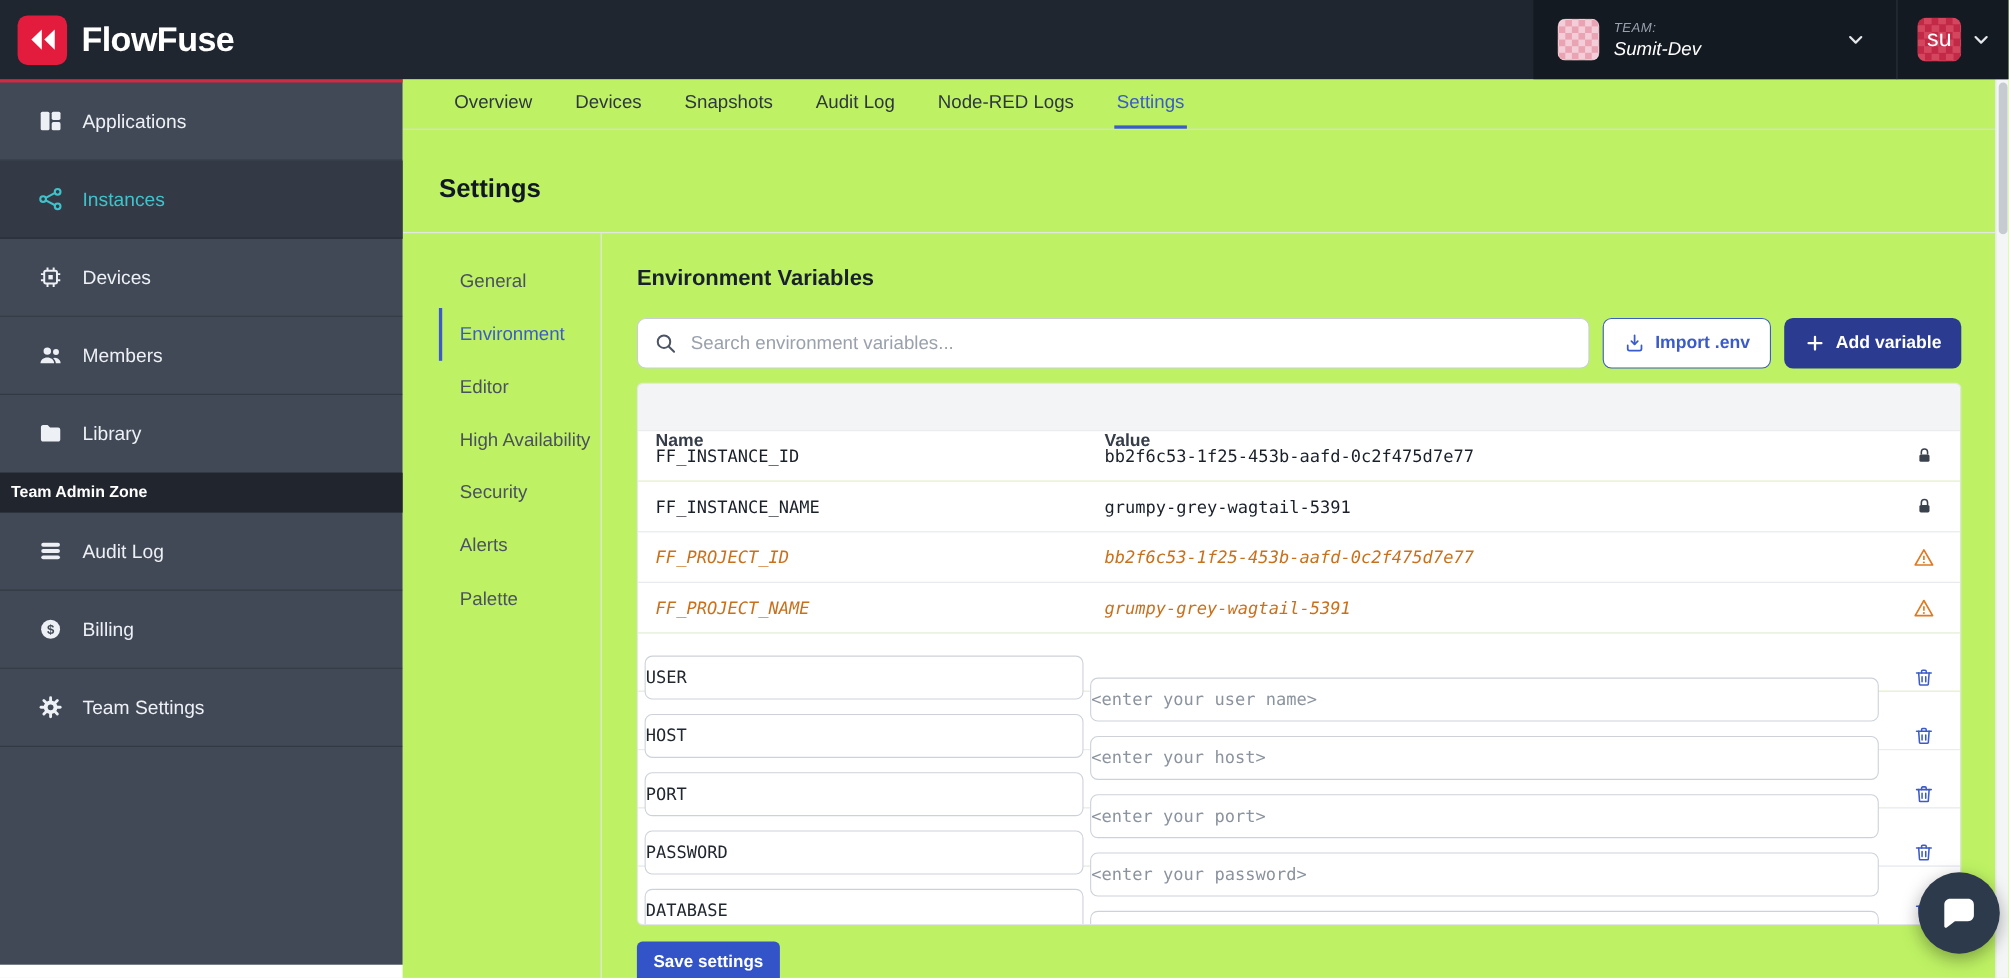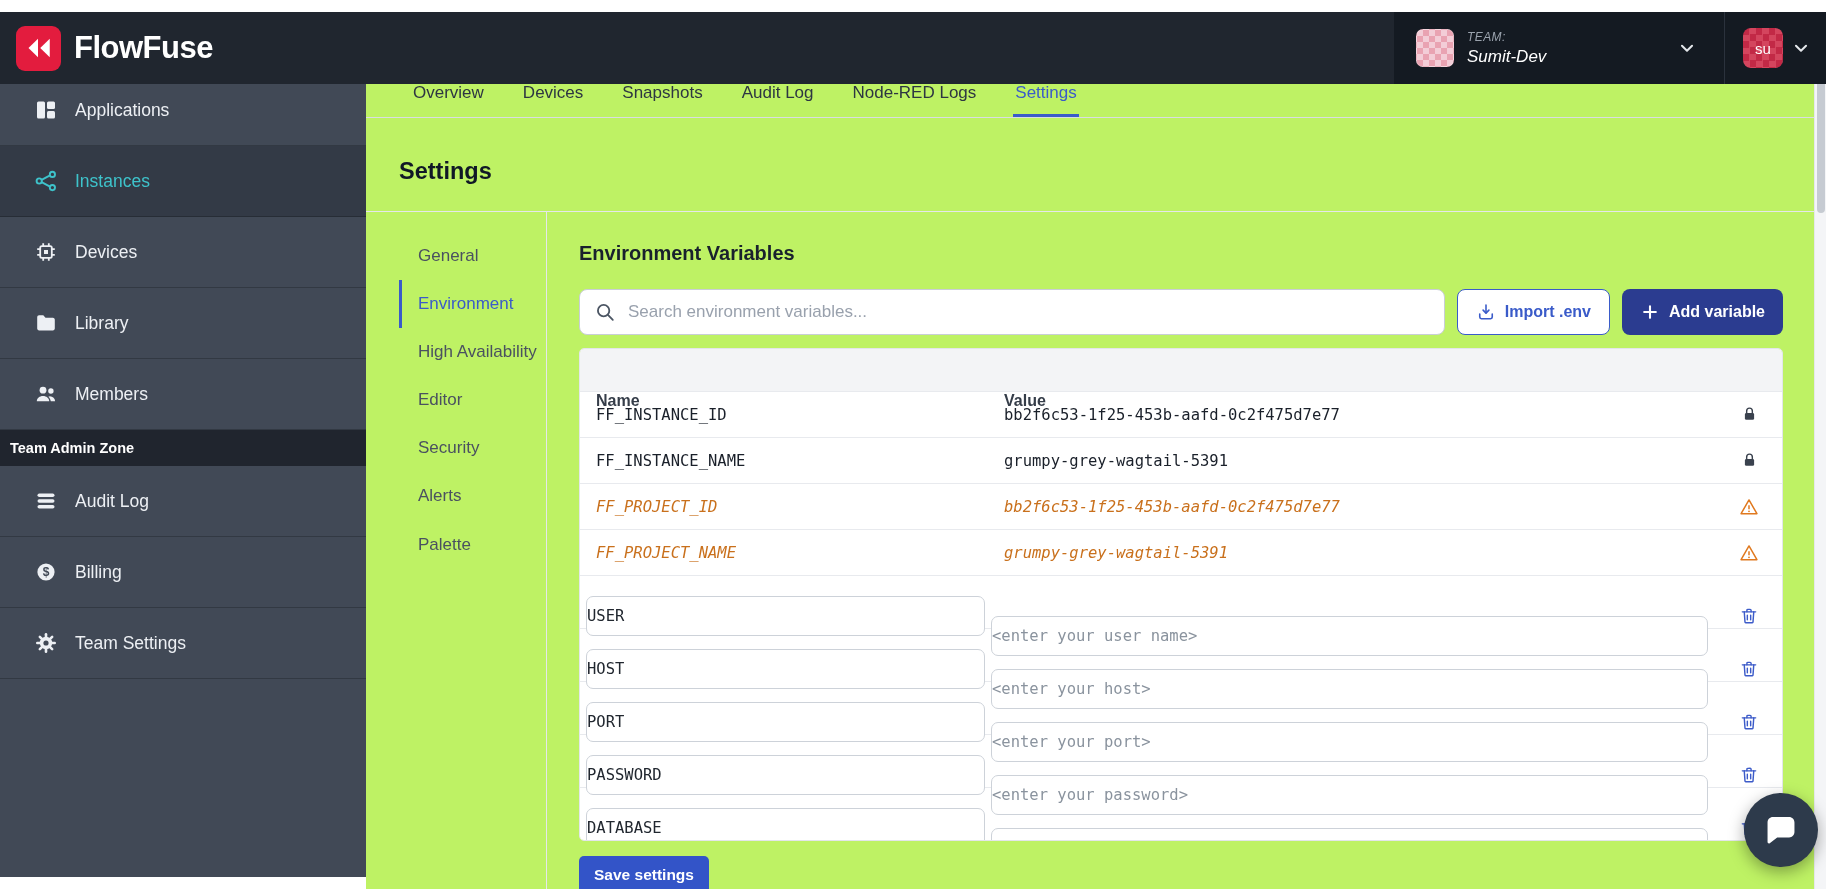--- a/index.html
+++ b/index.html
@@ -4,41 +4,41 @@
 <title>FlowFuse</title>
 <style>
   * { box-sizing: border-box; }
   html, body { margin:0; padding:0; }
   body {
     width:1826px; height:889px; overflow:hidden; position:relative;
     font-family:"Liberation Sans", sans-serif; background:#fff;
   }
 
   
-  .header { position:absolute; top:12px; left:0; right:0; height:72px;
+  .header { position:absolute; top:0; left:0; right:0; height:72px;
     background:#20262F; display:flex; align-items:center; justify-content:space-between; z-index:30; }
   .brand { display:flex; align-items:center; gap:13px; padding-left:16px; cursor:pointer; }
   .logo-badge { width:45px; height:45px; border-radius:9px; background:#E31C3E;
     display:flex; align-items:center; justify-content:center; }
   .logo-badge svg { width:30px; height:30px; }
   .brand-text { color:#fff; font-size:31px; font-weight:700; letter-spacing:-0.5px; }
 
   .header-right { display:flex; align-items:stretch; height:100%; background:#141A22; }
   .team-select { display:flex; align-items:center; gap:13px; padding:0 26px 0 22px; cursor:pointer; min-width:330px; }
   .team-avatar { width:38px; height:38px; border-radius:7px; flex:none;
     background:conic-gradient(#E9A3B2 25%, #F3CDD7 0 50%, #E9A3B2 0 75%, #F3CDD7 0) 0 0 / 12px 12px;
     border:1px solid rgba(255,255,255,.18); }
   .team-text { display:flex; flex-direction:column; gap:3px; flex:1;font-style:italic; }
   .team-label { font-size:12px; color:#9AA2AD; letter-spacing:.4px; }
   .team-name { font-size:17px; color:#fff; }
   .chev { width:22px; height:22px; color:#E4E7EB; flex:none; }
   .v-sep { width:1px; background:#2B323D; }
   .user-menu { display:flex; align-items:center; gap:7px; padding:0 14px 0 18px; cursor:pointer; }
   .user-avatar { width:40px; height:40px; border-radius:8px; display:flex; align-items:center; justify-content:center;
-    color:#fff; font-size:15px; font-weight:500;
+    color:#fff; font-size:21px; font-weight:500;
     background:conic-gradient(#D4455E 25%, #C22946 0 50%, #D4455E 0 75%, #C22946 0) 0 0 / 13px 13px; }
 
   
   .sidebar { position:absolute; top:72px; left:0; bottom:12px; width:366px; background:#414956;
     border-top:3px solid #D22B40; z-index:20; }
   .side-item { height:71px; display:flex; align-items:center; gap:17px; padding-left:34px;
     color:#EDF0F4; font-size:17.5px; font-weight:500; border-bottom:1px solid rgba(0,0,0,.22); cursor:pointer; }
   .side-item .sicon { display:flex; }
   .side-item svg { width:24px; height:24px; flex:none; }
   .side-item.active { background:#333A46; color:#3EC3CB; }
@@ -176,35 +176,35 @@
           <rect x="6.2" y="6.2" width="11.6" height="11.6" rx="1.6"></rect>
           <rect x="10" y="10" width="4" height="4" fill="currentColor" stroke="none"></rect>
           <path d="M9.2 6V3.2M14.8 6V3.2M9.2 20.8V18M14.8 20.8V18M6 9.2H3.2M6 14.8H3.2M20.8 9.2H18M20.8 14.8H18"></path>
         </svg>
     </span>
     <span>Devices</span>
   </div>
   <div class="side-item">
     <span class="sicon">
       <svg viewBox="0 0 24 24" fill="currentColor">
-          <path d="M3.2 6.2c0-1 .8-1.9 1.9-1.9h4.2l2.2 2.4h7.4c1 0 1.9.8 1.9 1.9v8.9c0 1-.8 1.9-1.9 1.9H5.1c-1 0-1.9-.8-1.9-1.9z"></path>
-        </svg>
-    </span>
-    <span>Library</span>
-  </div>
-  <div class="side-item">
-    <span class="sicon">
-      <svg viewBox="0 0 24 24" fill="currentColor">
           <circle cx="9" cy="8.2" r="3.4"></circle>
           <path d="M2.8 19.2c0-3.1 2.8-5.2 6.2-5.2s6.2 2.1 6.2 5.2z"></path>
           <circle cx="16.9" cy="9" r="2.7"></circle>
           <path d="M15.9 14.3c2.9.4 5.2 2.2 5.2 4.9h-4.3c-.3-1.9-1.2-3.5-2.5-4.5.5-.2 1-.4 1.6-.4z"></path>
         </svg>
     </span>
     <span>Members</span>
+  </div>
+  <div class="side-item">
+    <span class="sicon">
+      <svg viewBox="0 0 24 24" fill="currentColor">
+          <path d="M3.2 6.2c0-1 .8-1.9 1.9-1.9h4.2l2.2 2.4h7.4c1 0 1.9.8 1.9 1.9v8.9c0 1-.8 1.9-1.9 1.9H5.1c-1 0-1.9-.8-1.9-1.9z"></path>
+        </svg>
+    </span>
+    <span>Library</span>
   </div>
 
   <div class="admin-zone">Team Admin Zone</div>
 
   <div class="side-item">
     <span class="sicon">
       <svg viewBox="0 0 24 24" fill="currentColor">
           <rect x="3.5" y="4.5" width="17" height="3.6" rx="1.8"></rect>
           <rect x="3.5" y="10.2" width="17" height="3.6" rx="1.8"></rect>
           <rect x="3.5" y="15.9" width="17" height="3.6" rx="1.8"></rect>
@@ -246,22 +246,22 @@
     <button class="tab active">Settings</button>
   </nav>
 
   <h1 class="page-title">Settings</h1>
   <hr class="title-rule">
 
   <div class="settings-body">
     <ul class="snav">
       <li>General</li>
       <li class="active">Environment</li>
+      <li>Editor</li>
       <li>High Availability</li>
-      <li>Editor</li>
       <li>Security</li>
       <li>Alerts</li>
       <li>Palette</li>
     </ul>
 
     <section class="env-col">
       <h2 class="env-title">Environment Variables</h2>
 
       <div class="controls">
         <div class="search-box">

